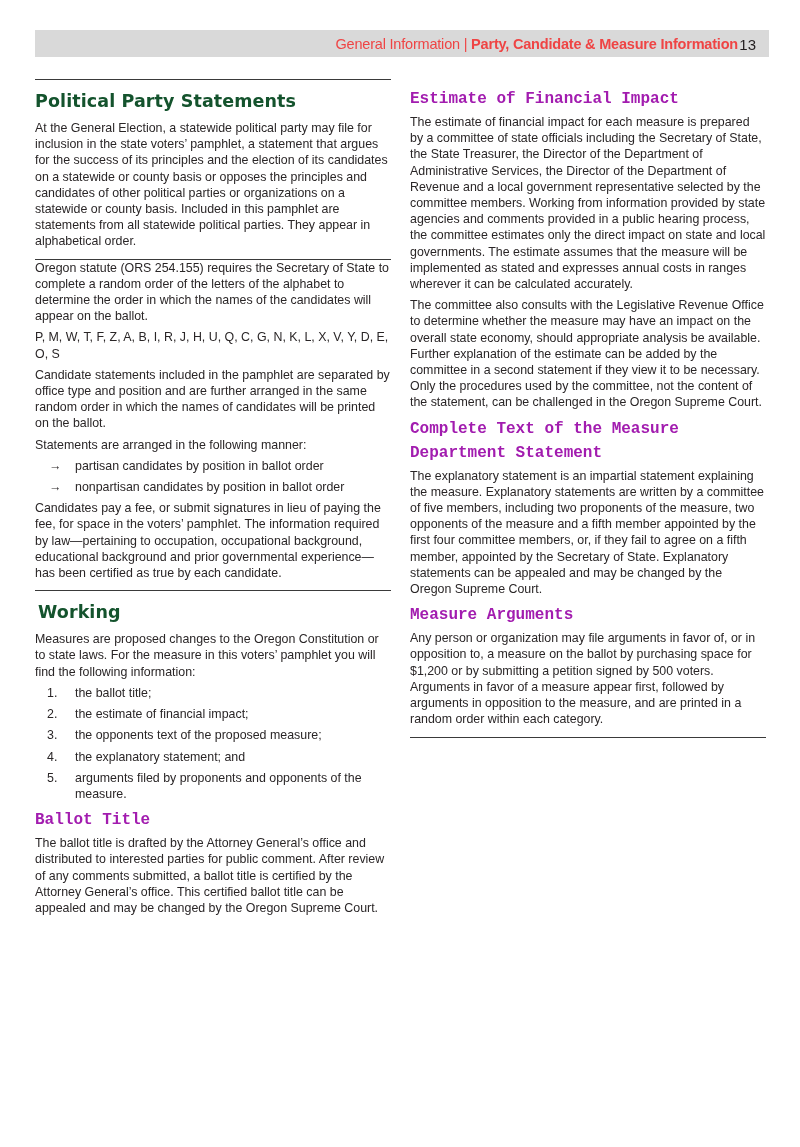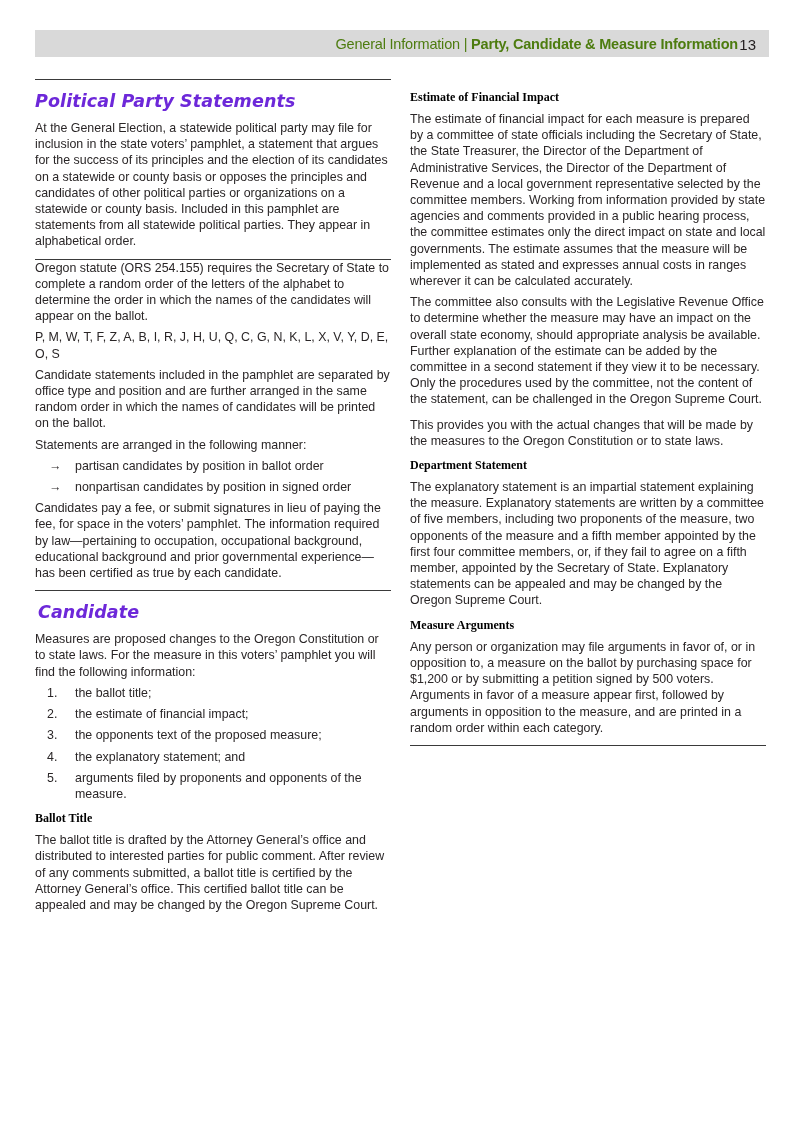--- a/index.html
+++ b/index.html
@@ -6,38 +6,38 @@
     body {
       width: 800px; height: 1147px; position: relative; overflow: hidden;
       font-family: "Liberation Sans", sans-serif; color: #231f20;
     }
     .header-bar {
       position: absolute; left: 35px; top: 30px; width: 734px; height: 27px;
       background: #d9d9d9;
     }
     .header-text {
       position: absolute; right: 62px; top: 36px;
-      font-family: "Liberation Sans", sans-serif; font-size: 14.5px; color: #4d7c0f;
+      font-family: "Liberation Sans", sans-serif; font-size: 14.5px; color: #ef4444;
       letter-spacing: -0.2px; white-space: nowrap;
     }
     .header-text .bold { font-weight: bold; }
     .page-num {
       position: absolute; right: 44px; top: 36px; font-weight: normal; font-size: 15px; text-align: right;
     }
     .col { position: absolute; top: 79px; width: 356px; }
     .col-left { left: 35px; }
     .col-right { left: 410px; top: 90px; }
     .rule { border-top: 1.5px solid #3a3a3a; margin: 0; height: 0; }
     h2 {
       font-family: "DejaVu Sans", sans-serif; font-weight: bold; font-size: 17.5px;
-      margin: 11px 0 9px 0; color: #6d28d9; letter-spacing: 0.1px; font-style: italic;
+      margin: 11px 0 9px 0; color: #14532d; letter-spacing: 0.1px;
     }
     h3 {
-      font-family: Liberation Serif, serif; font-weight: bold; font-size: 12px;
-      margin: 0 0 6px 0; color: #000000;
+      font-family: Liberation Mono, monospace; font-weight: bold; font-size: 16px;
+      margin: 0 0 6px 0; color: #a21caf;
     }
     p {
       font-size: 12.4px; line-height: 16.2px; margin: 0 0 5px 0; color: #2a2627;
     }
     p.gap-after { margin-bottom: 9px; }
     ul.arrow-list, ol.num-list { list-style: none; margin: 0 0 5px 0; padding: 0; }
     ul.arrow-list li, ol.num-list li {
       position: relative; padding-left: 40px; font-size: 12.4px; line-height: 16.2px;
       margin-bottom: 5px; color: #2a2627;
     }
@@ -62,28 +62,28 @@
   </section>
 
   <div class="rule"></div>
   <section>
     <p>Oregon statute (ORS 254.155) requires the Secretary of State to complete a random order of the letters of the alphabet to determine the order in which the names of the candidates will appear on the ballot.</p>
     <p>P, M, W, T, F, Z, A, B, I, R, J, H, U, Q, C, G, N, K, L, X, V, Y, D, E, O, S</p>
     <p>Candidate statements included in the pamphlet are separated by office type and position and are further arranged in the same random order in which the names of candidates will be printed on the ballot.</p>
     <p>Statements are arranged in the following manner:</p>
     <ul class="arrow-list">
       <li><span class="marker">→</span><span>partisan candidates by position in ballot order</span></li>
-      <li><span class="marker">→</span><span>nonpartisan candidates by position in signed order</span></li>
+      <li><span class="marker">→</span><span>nonpartisan candidates by position in ballot order</span></li>
     </ul>
     <p class="gap-after">Candidates pay a fee, or submit signatures in lieu of paying the fee, for space in the voters’ pamphlet. The information required by law—pertaining to occupation, occupational background, educational background and prior governmental experience—has been certified as true by each candidate.</p>
   </section>
 
   <div class="rule"></div>
   <section>
-    <h2 style="padding-left:3px">Candidate</h2>
+    <h2 style="padding-left:3px">Working</h2>
     <p>Measures are proposed changes to the Oregon Constitution or to state laws. For the measure in this voters’ pamphlet you will find the following information:</p>
     <ol class="num-list">
       <li><span class="marker">1.</span><span>the ballot title;</span></li>
       <li><span class="marker">2.</span><span>the estimate of financial impact;</span></li>
       <li><span class="marker">3.</span><span>the opponents text of the proposed measure;</span></li>
       <li><span class="marker">4.</span><span>the explanatory statement; and</span></li>
       <li><span class="marker">5.</span><span>arguments filed by proponents and opponents of the measure.</span></li>
     </ol>
     <div class="sub-gap"></div>
     <h3>Ballot Title</h3>
@@ -91,21 +91,21 @@
   </section>
 </div>
 
 <div class="col col-right">
   <section>
     <h3>Estimate of Financial Impact</h3>
     <p>The estimate of financial impact for each measure is prepared by a committee of state officials including the Secretary of State, the State Treasurer, the Director of the Department of Administrative Services, the Director of the Department of Revenue and a local government representative selected by the committee members. Working from information provided by state agencies and comments provided in a public hearing process, the committee estimates only the direct impact on state and local governments. The estimate assumes that the measure will be implemented as stated and expresses annual costs in ranges wherever it can be calculated accurately.</p>
     <p class="gap-after">The committee also consults with the Legislative Revenue Office to determine whether the measure may have an impact on the overall state economy, should appropriate analysis be available. Further explanation of the estimate can be added by the committee in a second statement if they view it to be necessary. Only the procedures used by the committee, not the content of the statement, can be challenged in the Oregon Supreme Court.</p>
   </section>
   <section>
-    <p class="gap-after">This provides you with the actual changes that will be made by the measures to the Oregon Constitution or to state laws.</p>
+    <h3>Complete Text of the Measure</h3>
   </section>
   <section>
     <h3>Department Statement</h3>
     <p class="gap-after">The explanatory statement is an impartial statement explaining the measure. Explanatory statements are written by a committee of five members, including two proponents of the measure, two opponents of the measure and a fifth member appointed by the first four committee members, or, if they fail to agree on a fifth member, appointed by the Secretary of State. Explanatory statements can be appealed and may be changed by the Oregon Supreme Court.</p>
   </section>
   <section>
     <h3>Measure Arguments</h3>
     <p class="gap-after">Any person or organization may file arguments in favor of, or in opposition to, a measure on the ballot by purchasing space for $1,200 or by submitting a petition signed by 500 voters. Arguments in favor of a measure appear first, followed by arguments in opposition to the measure, and are printed in a random order within each category.</p>
   </section>
   <div class="rule"></div>

